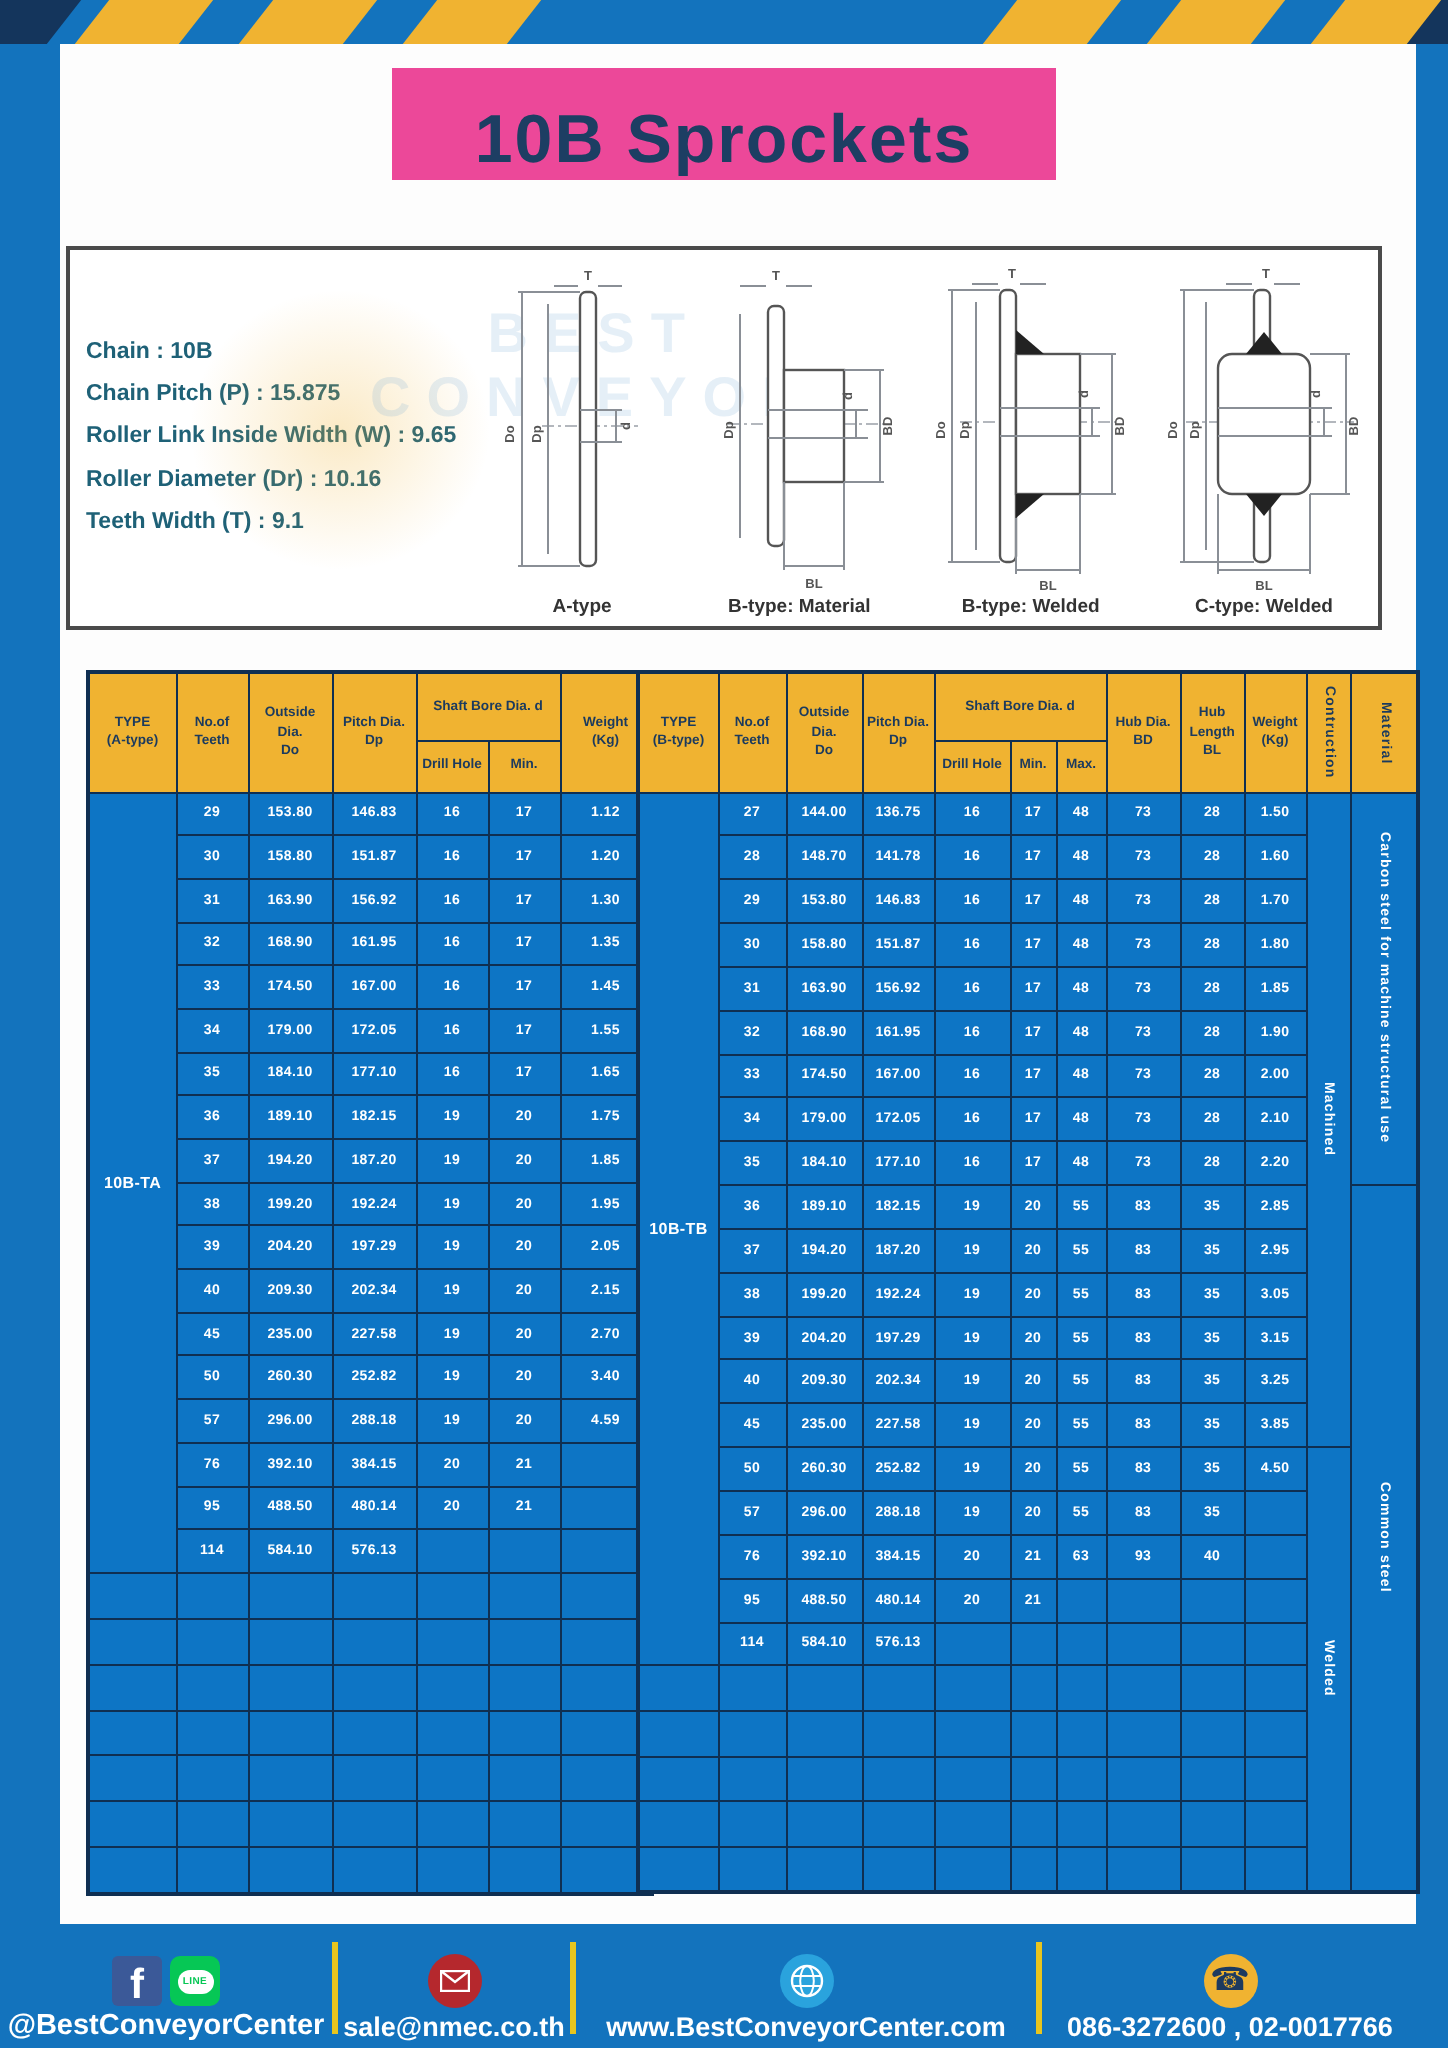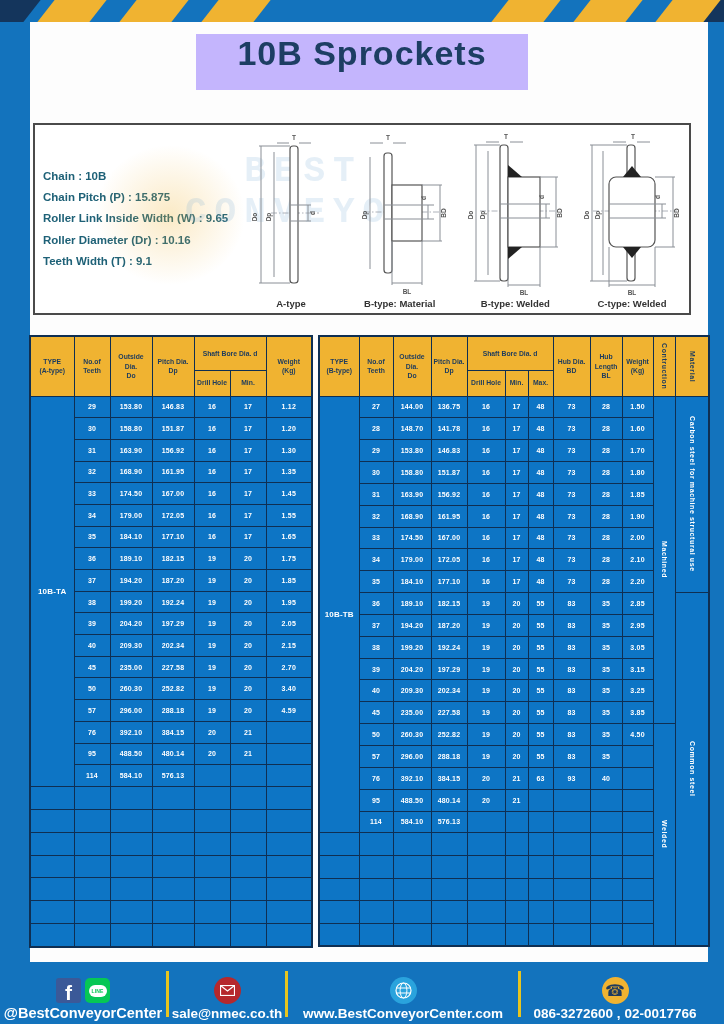--- a/index.html
+++ b/index.html
@@ -5,45 +5,45 @@
   html,body{margin:0;padding:0;background:#4a4a4a;}
   .page{position:relative;width:724px;height:1024px;background:#1373bd;overflow:hidden;
         font-family:"Liberation Sans",sans-serif;}
   
   .top-band{position:absolute;left:0;top:0;width:724px;height:22px;background:#1373bd;overflow:hidden;}
   .stripe{position:absolute;top:-6px;height:34px;width:52px;background:#f0b331;transform:skewX(-38deg);}
   .stripe.navy{background:#14355c;}
   
   .sheet{position:absolute;left:30px;top:22px;width:678px;height:940px;background:#fdfdfd;}
   
-  .banner{position:absolute;left:196px;top:34px;width:332px;height:56px;background:#c4b5fd;
-          display:flex;align-items:flex-start;justify-content:center;}
+  .banner{position:absolute;left:196px;top:34px;width:332px;height:56px;background:#ec4899;
+          display:flex;align-items:flex-end;justify-content:center;}
   .banner h1{margin:0;font-size:34px;font-weight:bold;color:#1d3e63;letter-spacing:1px;}
   
   .specbox{position:absolute;left:33px;top:123px;width:658px;height:192px;background:#fff;
            border:2px solid #4a4a4a;box-sizing:border-box;display:flex;}
   .specs{width:212px;display:flex;flex-direction:column;justify-content:center;padding-left:8px;box-sizing:border-box;}
   .spec-line{font-size:11.5px;font-weight:bold;color:#1e6177;line-height:1.85;white-space:nowrap;}
   .figures{flex:1;display:flex;justify-content:space-between;padding:2px 6px 4px 0;position:relative;}
   .figure{display:flex;flex-direction:column;align-items:center;justify-content:flex-end;position:relative;z-index:2;}
   .figure svg{display:block;}
   .fig-caption{font-size:9.5px;font-weight:bold;color:#333;margin-top:1px;white-space:nowrap;}
   .dim{stroke:#8a8f96;stroke-width:1;fill:none;}
   .part{stroke:#555;stroke-width:1.2;fill:#fff;}
   .weld{fill:#222;stroke:none;}
   .cline{stroke:#9aa0a8;stroke-width:0.8;stroke-dasharray:6 2 1.5 2;fill:none;}
   .dimtxt{font-size:6.5px;fill:#555;font-weight:bold;}
   
   .wm{position:absolute;left:150px;top:26px;text-align:center;z-index:1;pointer-events:none;}
-  .wm div{font-size:36px;font-weight:bold;letter-spacing:8px;line-height:1.15;color:rgba(110,165,210,0.18);font-family:Liberation Mono, monospace;}
+  .wm div{font-size:28px;font-weight:bold;letter-spacing:8px;line-height:1.15;color:rgba(110,165,210,0.18);}
   .wm-blob{position:absolute;left:60px;top:20px;width:150px;height:140px;z-index:0;
            background:radial-gradient(closest-side,rgba(240,179,49,0.28),rgba(240,179,49,0.0));}
   
   table{border-collapse:collapse;table-layout:fixed;position:absolute;top:335px;background:#0d75c5;}
-  #tableA{left:29px;width:282px;padding-left:13px;}
+  #tableA{left:43px;width:282px;padding-left:13px;}
   #tableB{left:318px;width:390px;}
   th,td{border:1.5px solid #0f2f52;padding:0;text-align:center;vertical-align:middle;overflow:hidden;}
   table{border:2.5px solid #0f2f52;}
   th{background:#f0b331;color:#1b3a5e;font-size:6.8px;font-weight:bold;line-height:1.35;}
   th span{display:block;}
   thead tr.h1{height:34px;} thead tr.h2{height:26px;}
   td{color:#ffffff;font-size:7px;font-weight:bold;letter-spacing:0.2px;}
   #tableA tbody tr{height:21.7px;} #tableA tbody tr.empty-row{height:22.9px;}
   #tableB tbody tr{height:21.85px;} #tableB tbody tr.empty-row{height:22.6px;}
   td.type-cell{font-size:8px;}

